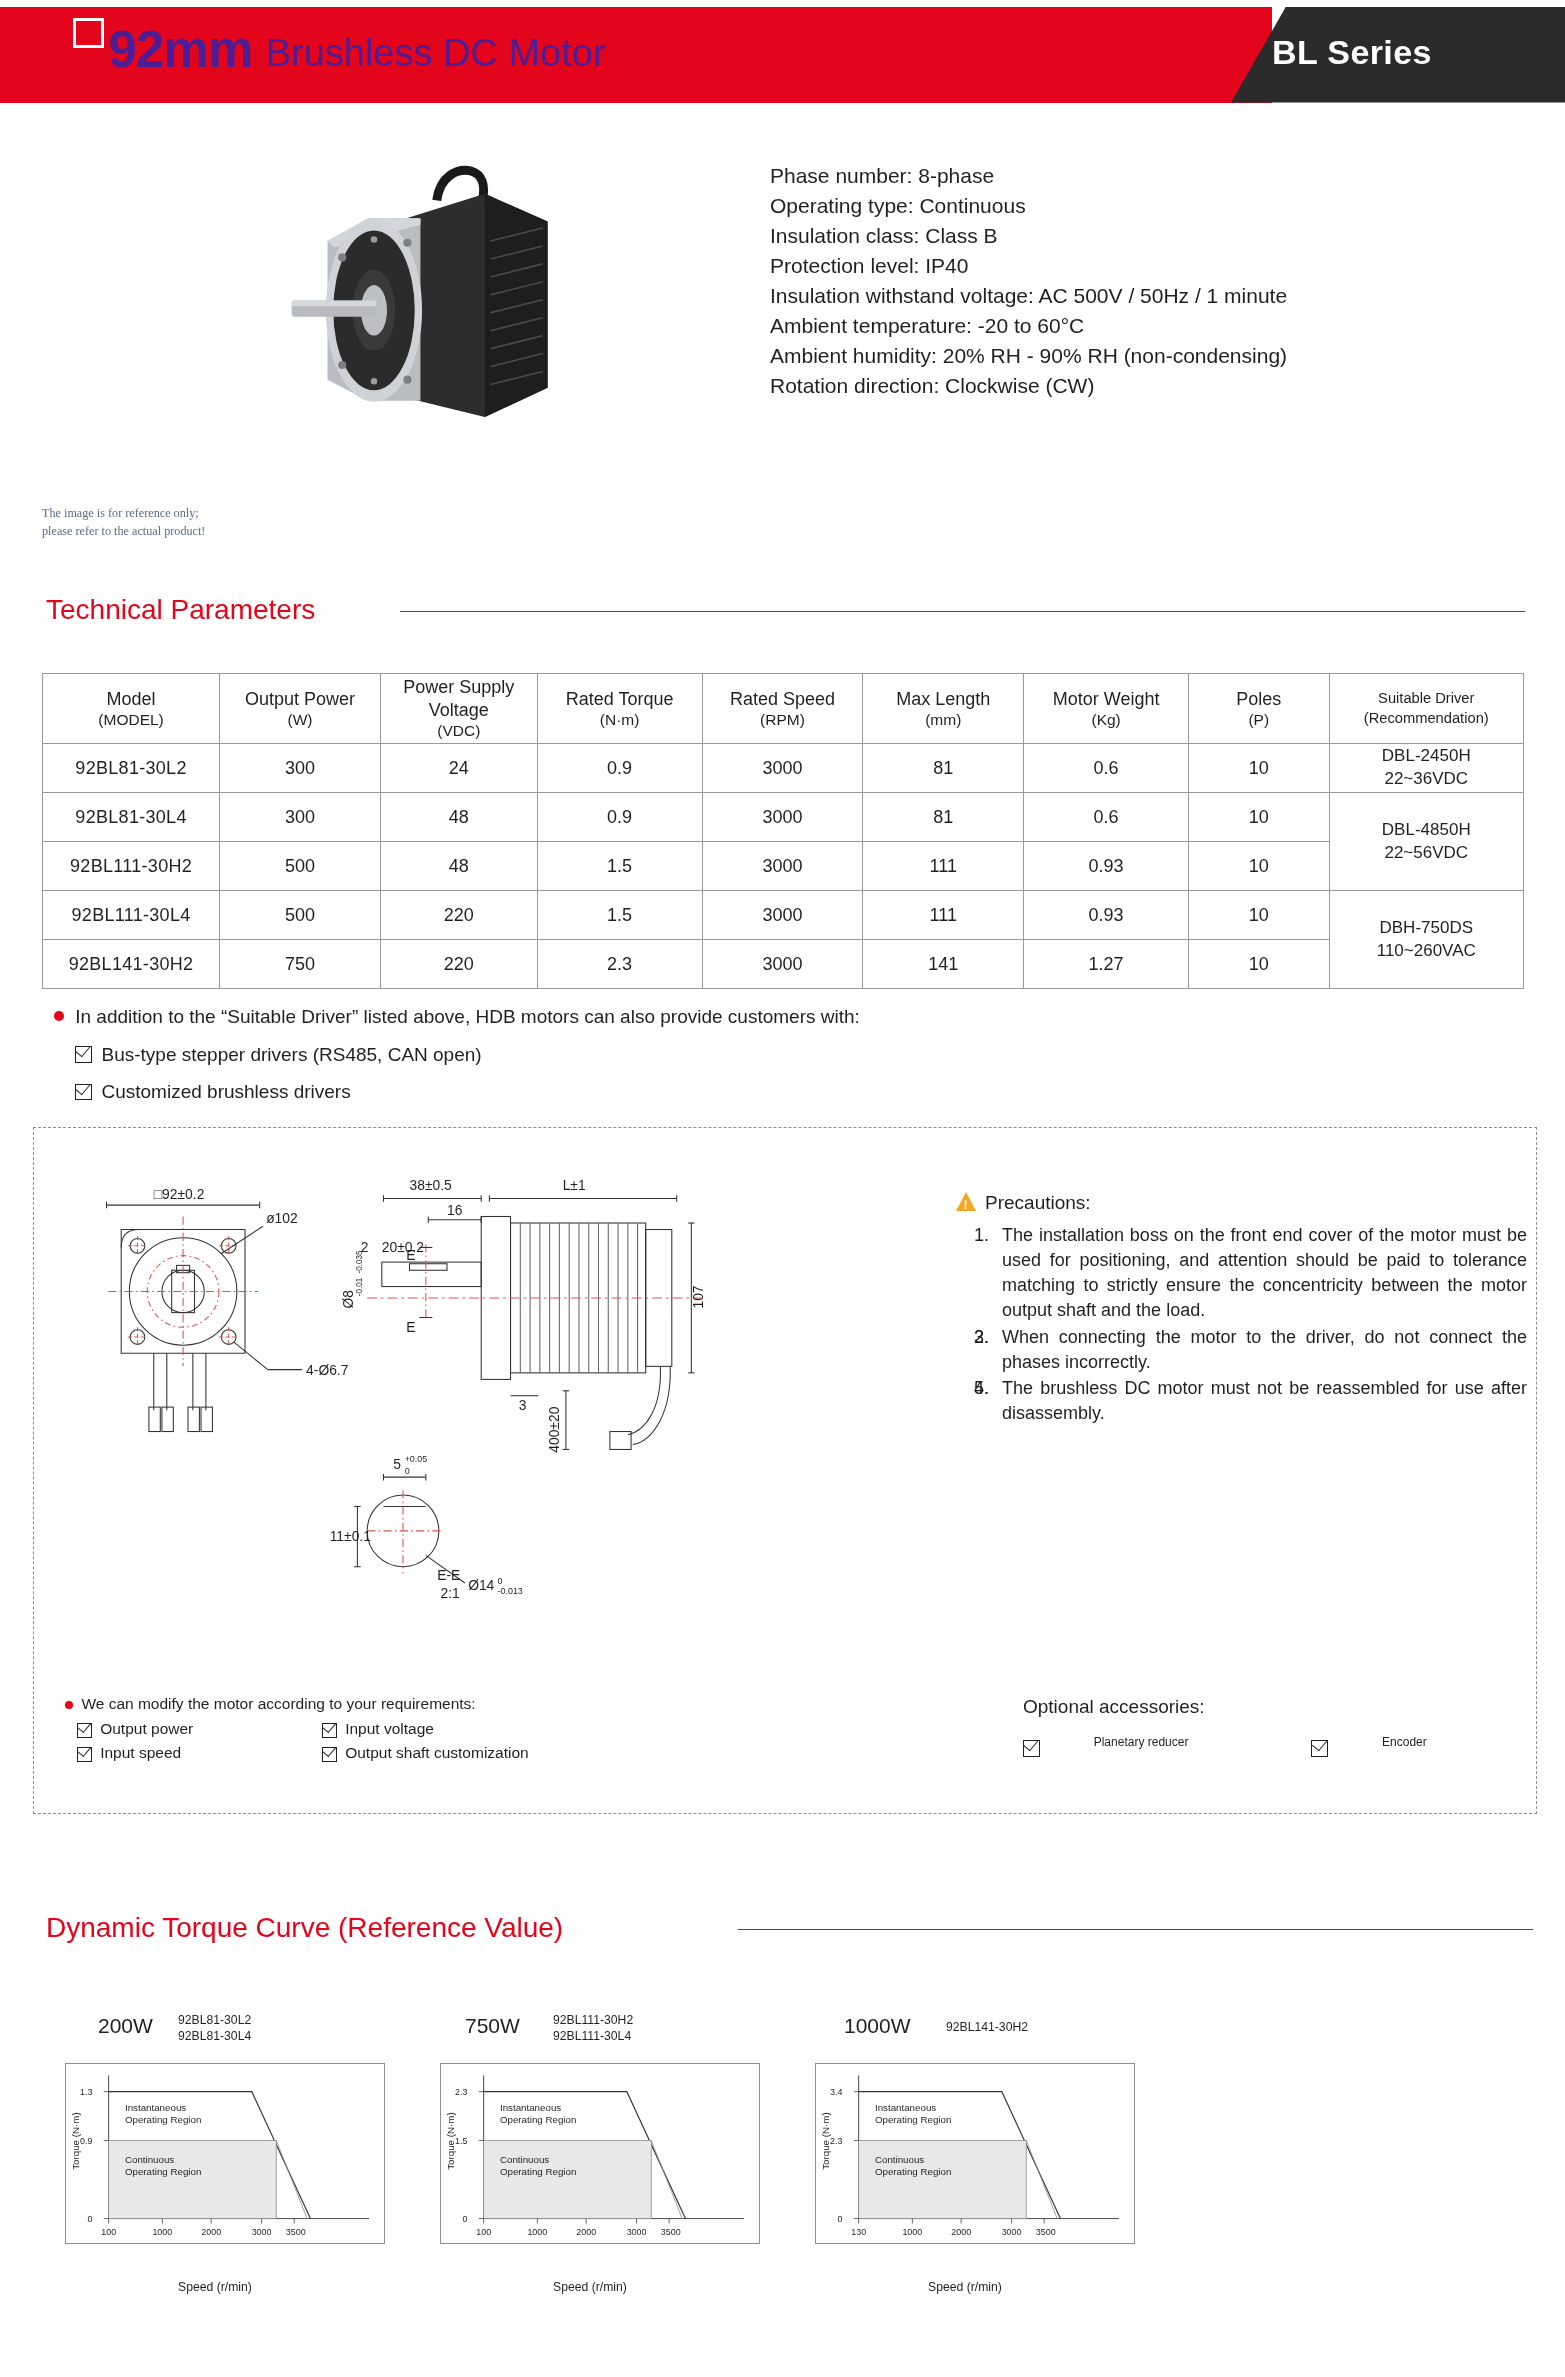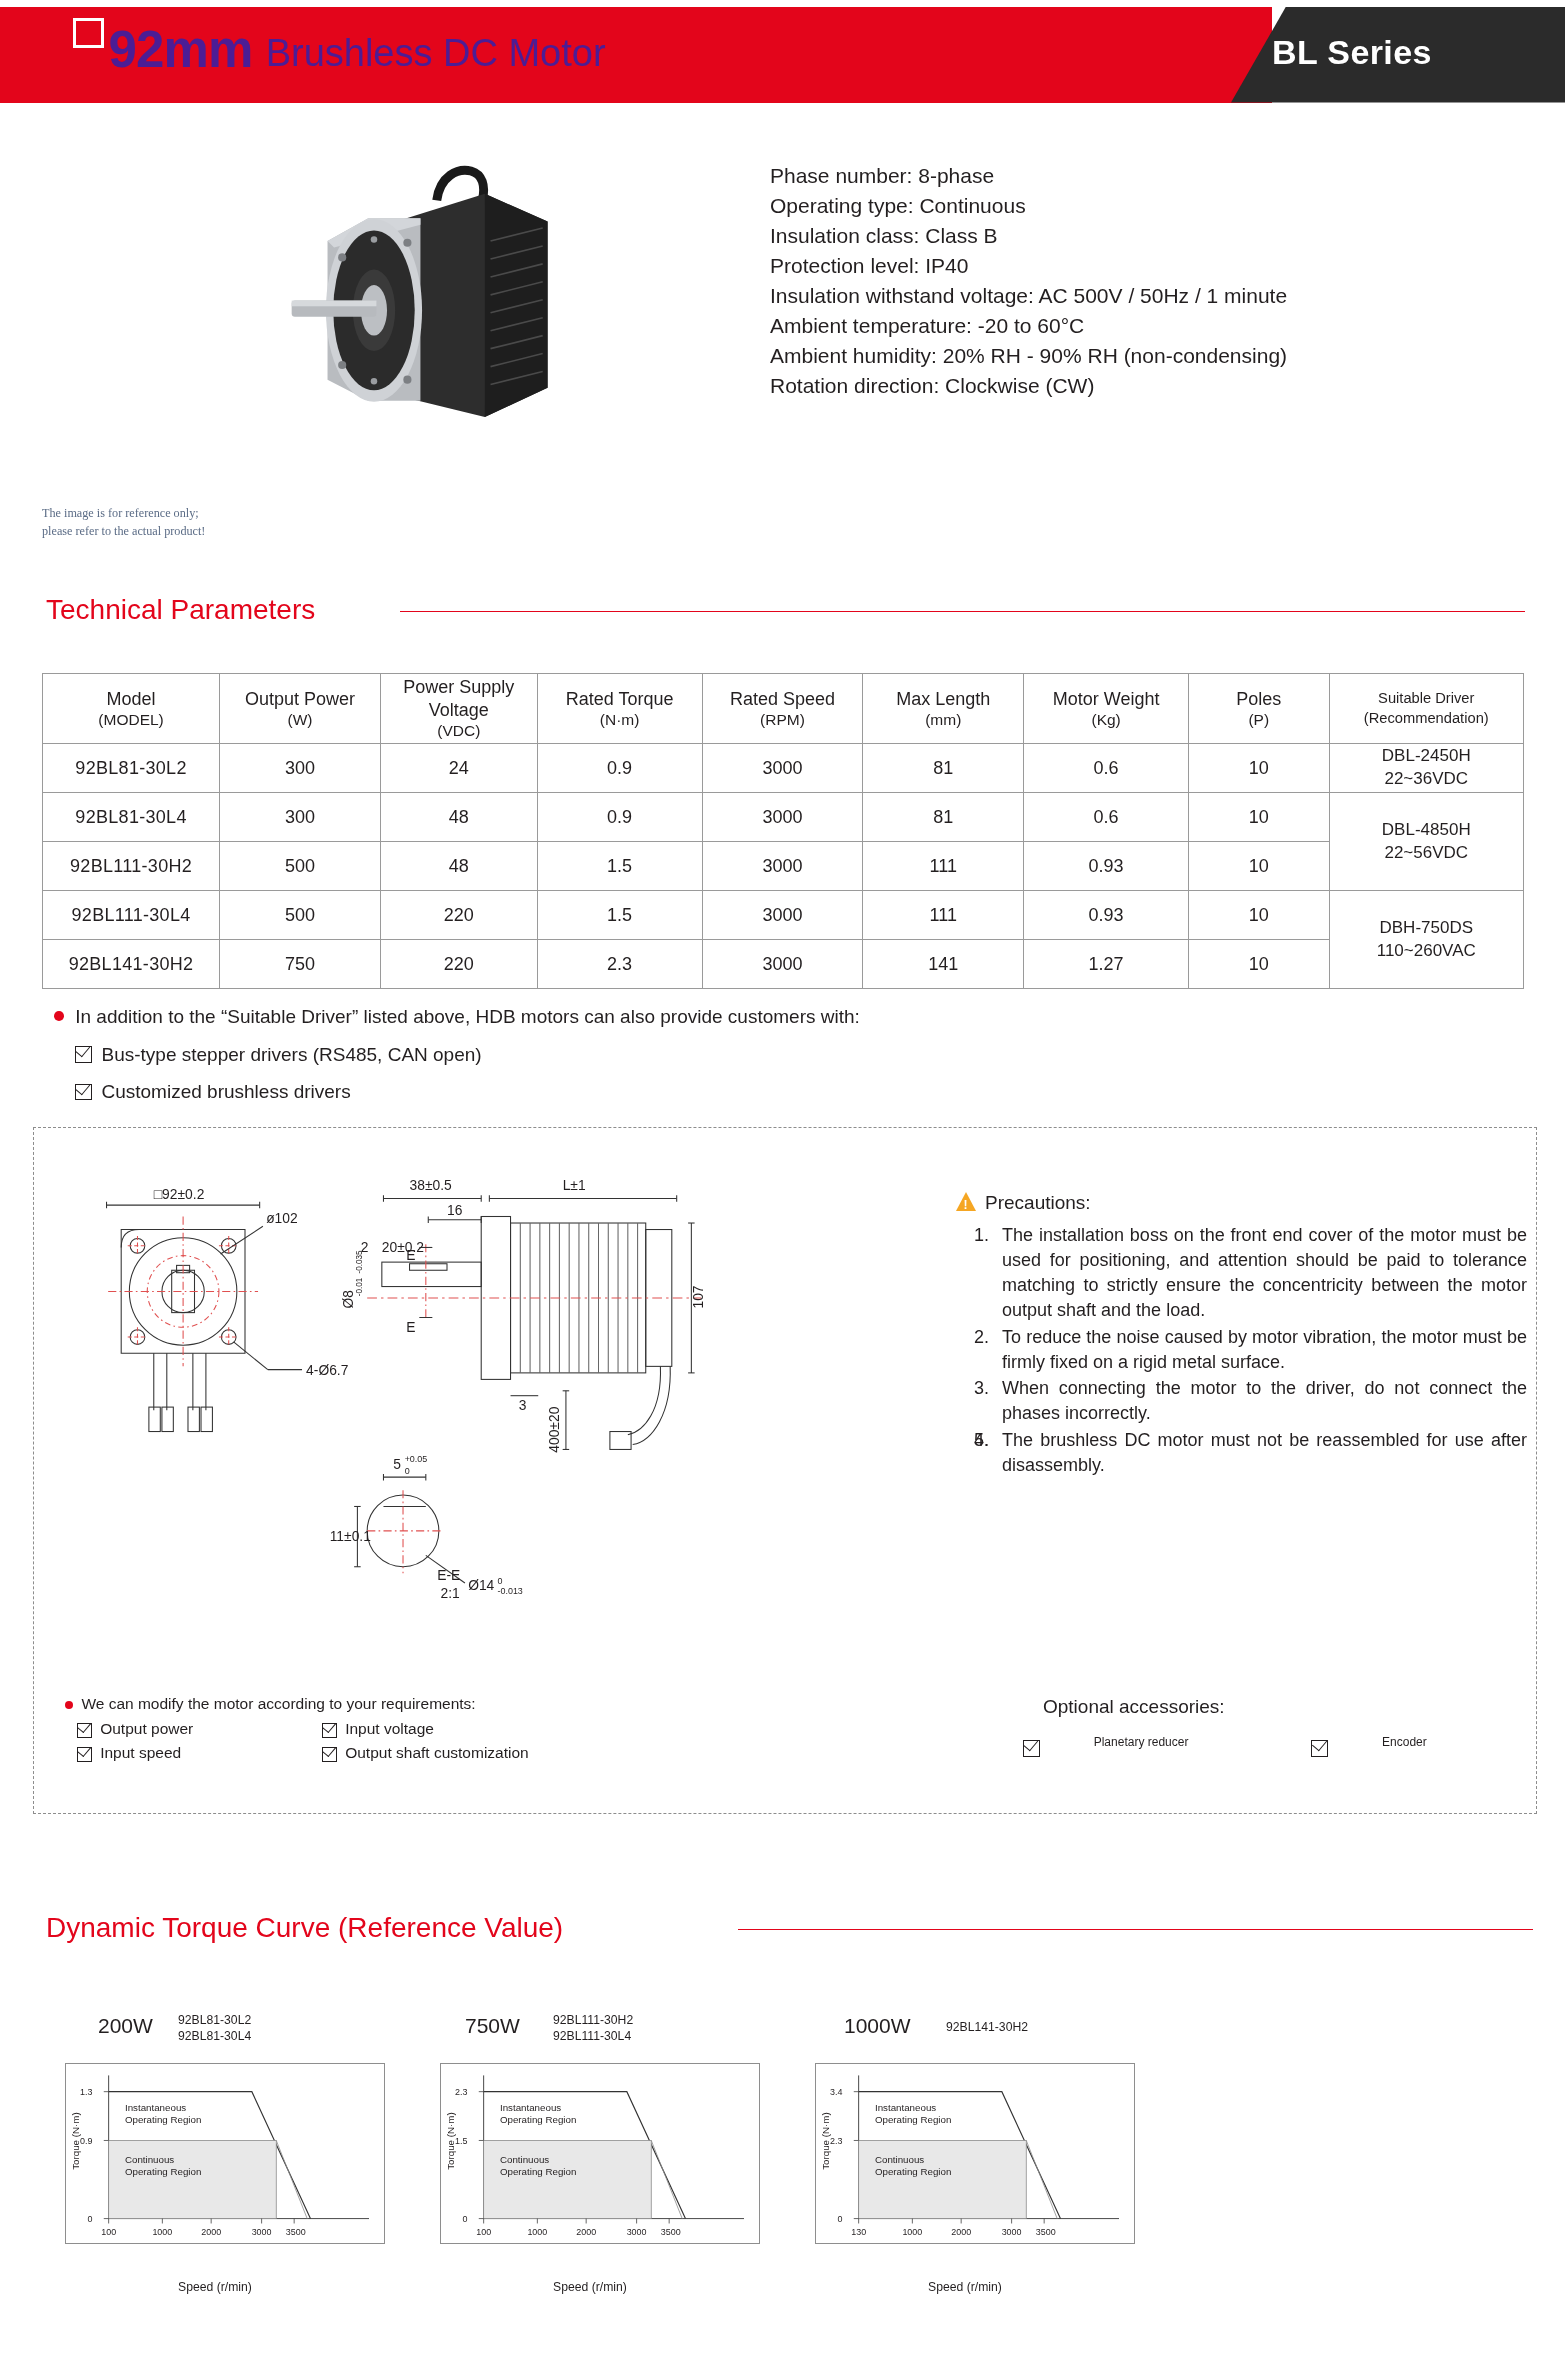--- a/index.html
+++ b/index.html
@@ -241,21 +241,20 @@
   }
   .mod-grid .row { display: flex; margin-bottom: 5.7px; }
   .mod-grid .cell { width: 245px; display: flex; align-items: flex-start; }
   .mod-grid .chk { margin: 3.3px 8.2px 0 0; width: 13px; height: 13px; }
   .mod-grid .chk::after { left: 1.6px; top: -4.1px; width: 7.3px; height: 11.4px; }
 
   .opt-head {
     position: absolute;
     left: 1023px; top: 1696px;
     font-size: 19px;
-    margin-left: 20px;
   }
   .opt-row {
     position: absolute;
     left: 1023px; top: 1735px;
     display: flex;
     font-size: 12px;
     gap: 45px;
   }
   .opt-row .chk { margin: 4.9px 9px 0 0; }
   .opt-row .gap { width: 33px; }
@@ -640,21 +639,21 @@
       </g>
     </svg>
   </div>
 
   <div class="warn-tri">
       <span>!</span>
     </div>
   <div class="prec-head" style="left:985px;">Precautions:</div>
   <div class="prec-list">
     <div class="prec-item"><span class="num">1.</span><span>The installation boss on the front end cover of the motor must be used for positioning, and attention should be paid to tolerance matching to strictly ensure the concentricity between the motor output shaft and the load.</span></div>
-    <div class="prec-item"><span class="num">2.</span><span>To reduce the noise caused by motor vibration, the motor must be firmly fixed on a rigid metal surface.</span></div>
+    <div class="prec-item"><span class="num">2.</span></div>
     <div class="prec-item"><span class="num">3.</span><span>When connecting the motor to the driver, do not connect the phases incorrectly.</span></div>
     <div class="prec-item"><span class="num">4.</span></div>
     <div class="prec-item"><span class="num">5.</span><span>The brushless DC motor must not be reassembled for use after disassembly.</span></div>
   </div>
 
   <div class="mod-note">
     <span class="dot-red" style="display:inline-block; vertical-align:0.8px;"></span><span>We can modify the motor according to your requirements:</span>
   </div>
   <div class="mod-grid">
     <div class="row">

